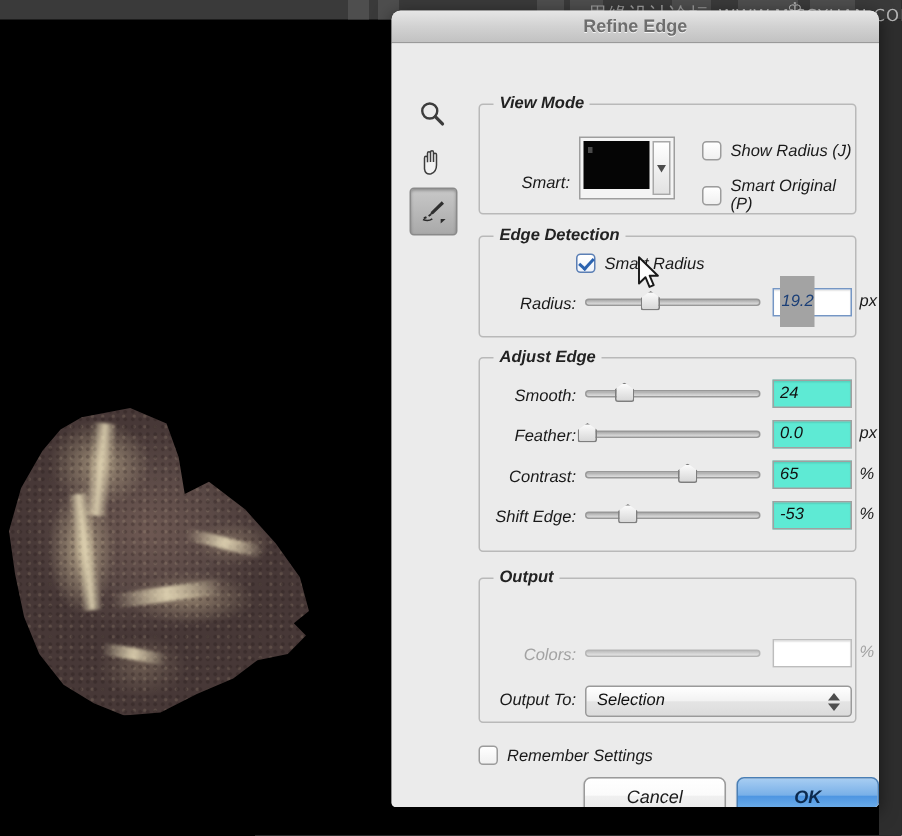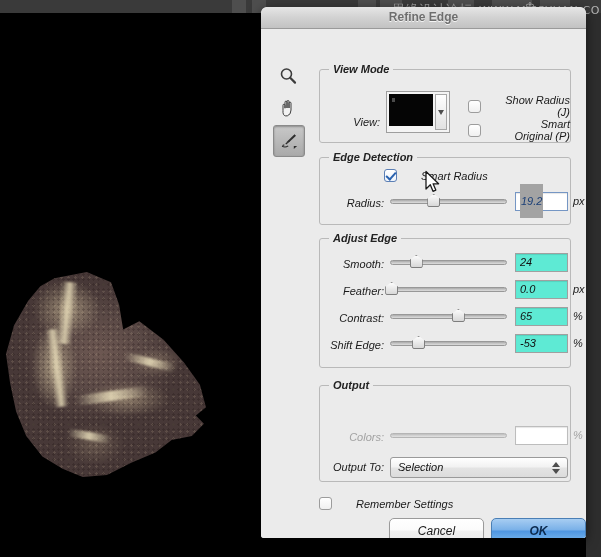--- a/index.html
+++ b/index.html
@@ -282,22 +282,21 @@
     font-size: 11px;
     color: #1a1a1a;
   }
   .unit.dim { color: #a2a2a2; }
 
   
   .cbrow {
     position: absolute;
     display: flex;
     align-items: center;
-    gap: 24px;
-    text-align: right;
+    gap: 6px;
   }
   .cbox {
     width: 13px; height: 13px;
     border-radius: 3px;
     background: linear-gradient(to bottom, #ffffff, #f0f0f0);
     border: 1px solid #9c9c9c;
     box-sizing: border-box;
     position: relative;
     flex: none;
   }
@@ -487,21 +486,21 @@
           <path d="M3 15.3 q3.4 1.6 6.2-.4" fill="none" stroke="#2b2b2b" stroke-width="1.1"></path>
           <path d="M14.8 15 l3.3 0 l-3.3 3 z" fill="#2b2b2b"></path>
         </svg>
       </div>
 
     </div>
 
     <div class="group" style="left:58px; top:40px; width:250px; height:72px;">
       <span class="legend">View Mode</span>
 
-      <span class="row-label" style="left:10px; top:46px; width:50px;">View:</span>
+      <span class="row-label" style="left:10px; top:46px; width:50px;">Smart:</span>
 
       <div id="view-swatch" style="left:66px; top:21px; width:64px; height:42px;">
         <div class="thumb-img"></div>
         <div class="arrow-btn"></div>
       </div>
 
       <div class="cbrow" style="left:148px; top:24px;">
         <span class="cbox"></span>
         <span class="cblabel">Show Radius (J)</span>
       </div>

